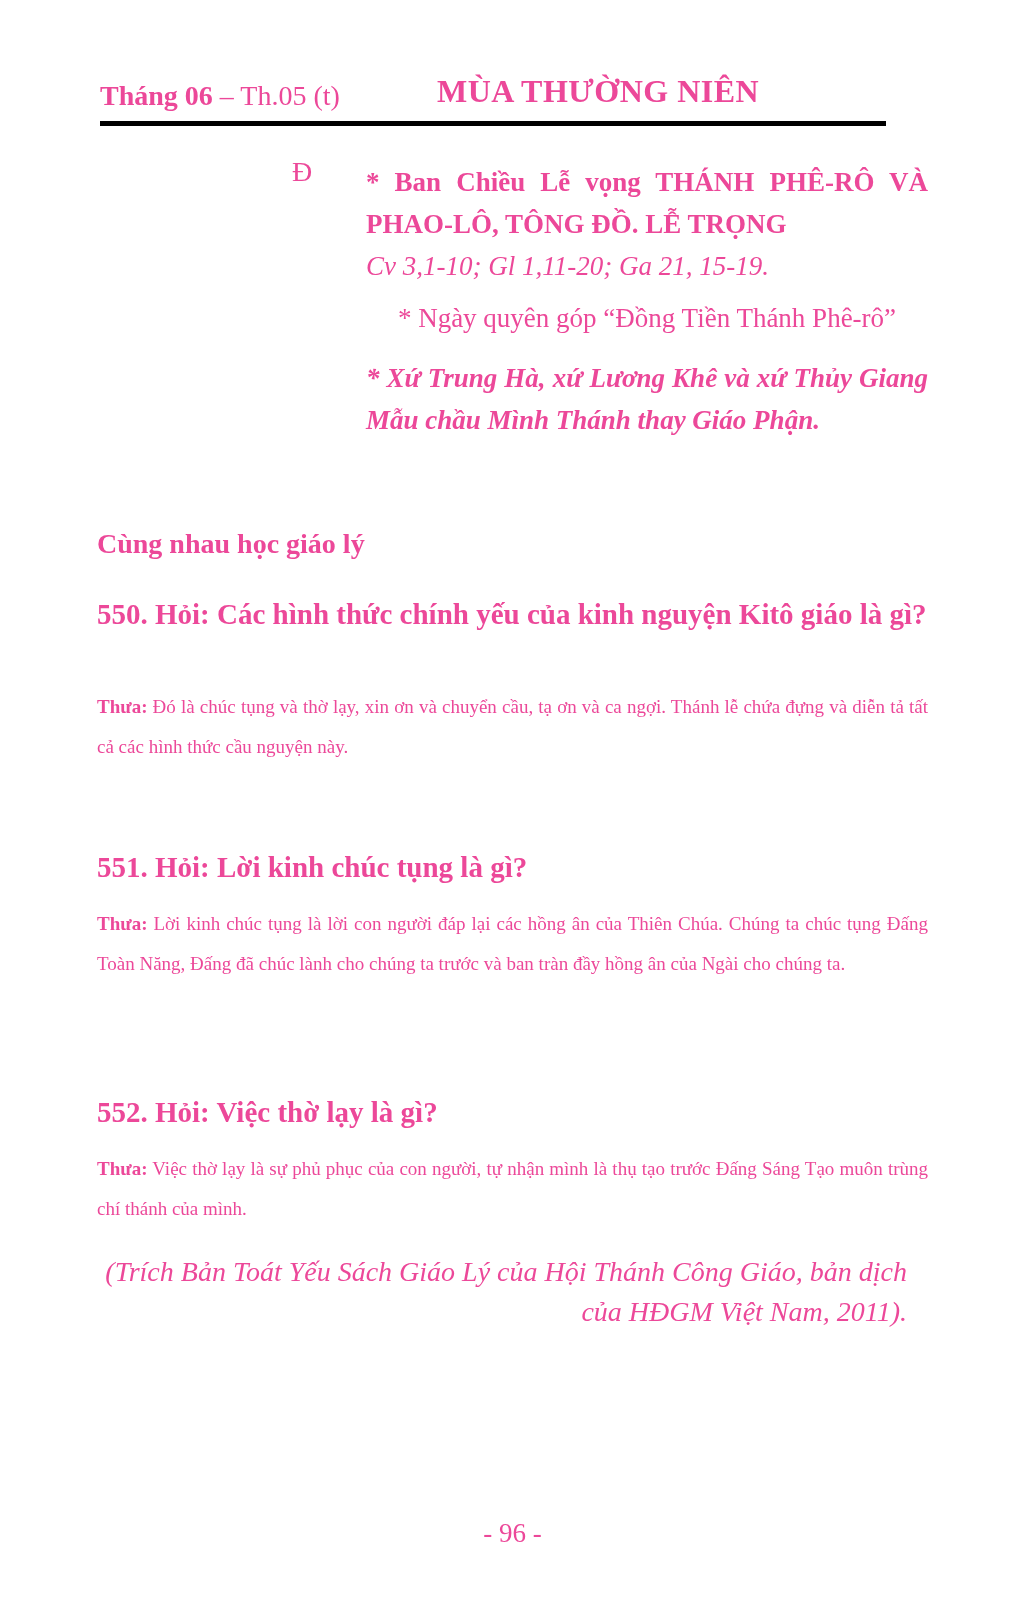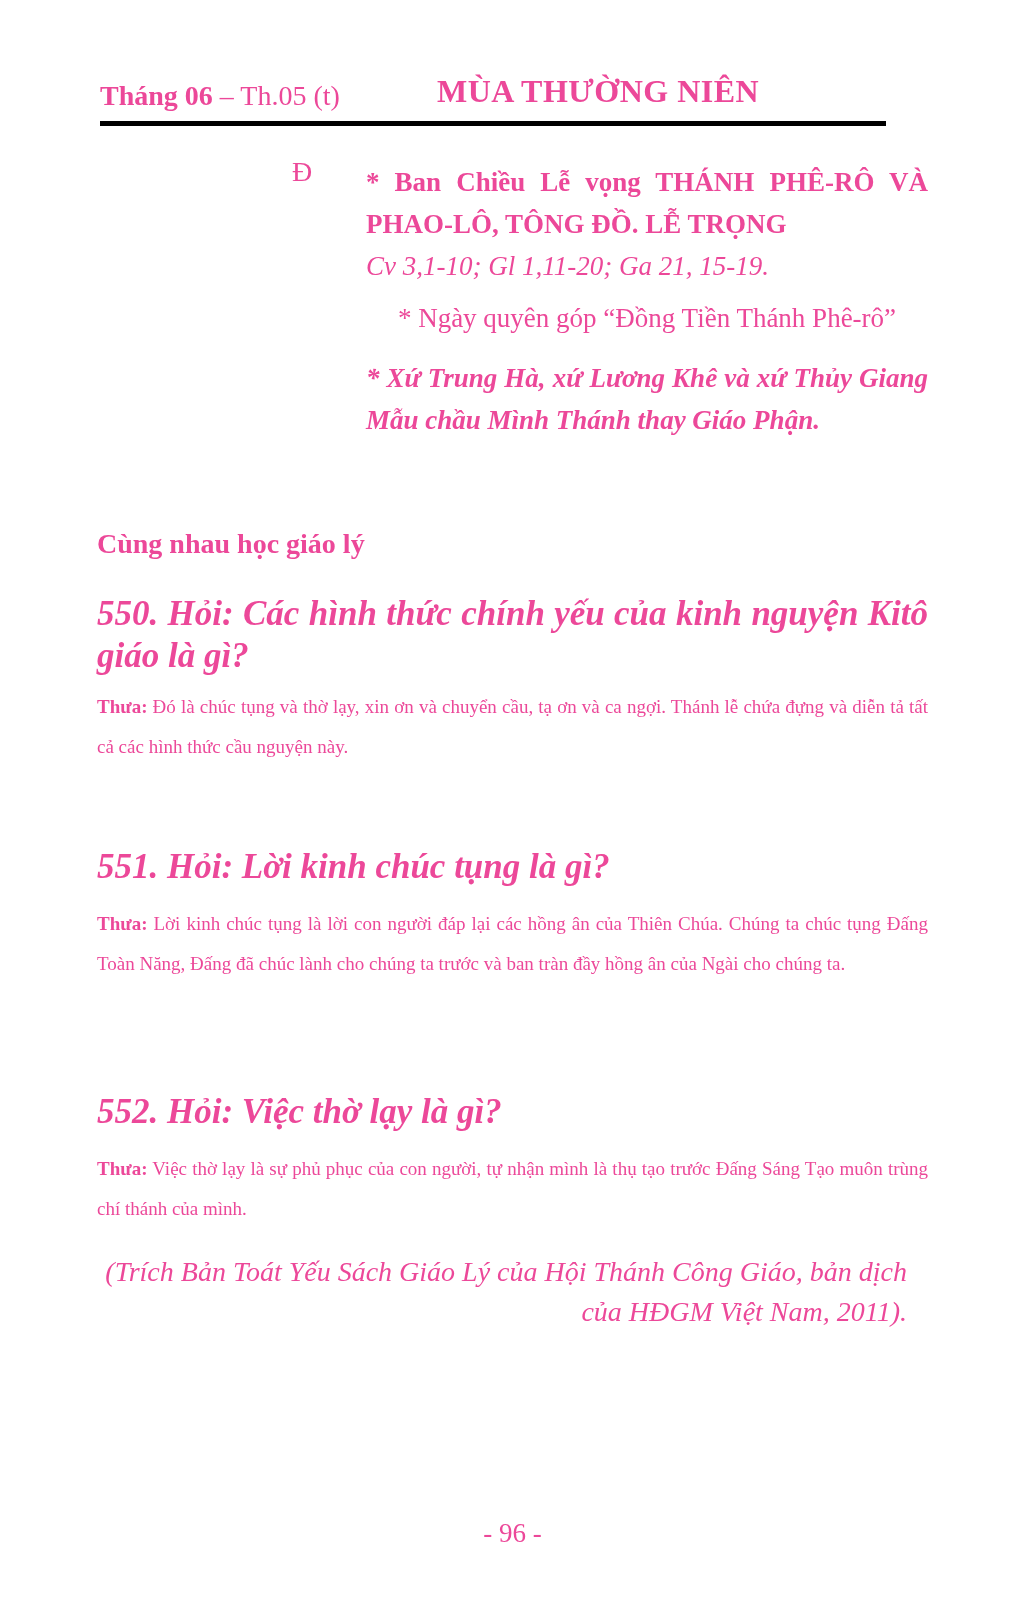--- a/index.html
+++ b/index.html
@@ -61,22 +61,22 @@
 
   
   .section-title {
     left: 97px; top: 510px;
     font-size: 28px; line-height: 36px;
     font-weight: bold;
     margin-top: 16px;
   }
   .q {
     left: 97px; width: 831px;
-    font-size: 35px; line-height: 42px;
-    font-weight: bold; text-align: justify; font-style: italic;
+    font-size: 29px; line-height: 42px;
+    font-weight: bold; text-align: justify;
   }
   .a {
     left: 97px; width: 831px;
     font-size: 19px; line-height: 40px;
     text-align: justify;
   }
   .a .lbl { font-weight: bold; }
   .q550 { top: 593px; }
   .a550 { top: 687px; }
   .q551 { top: 846px; }

